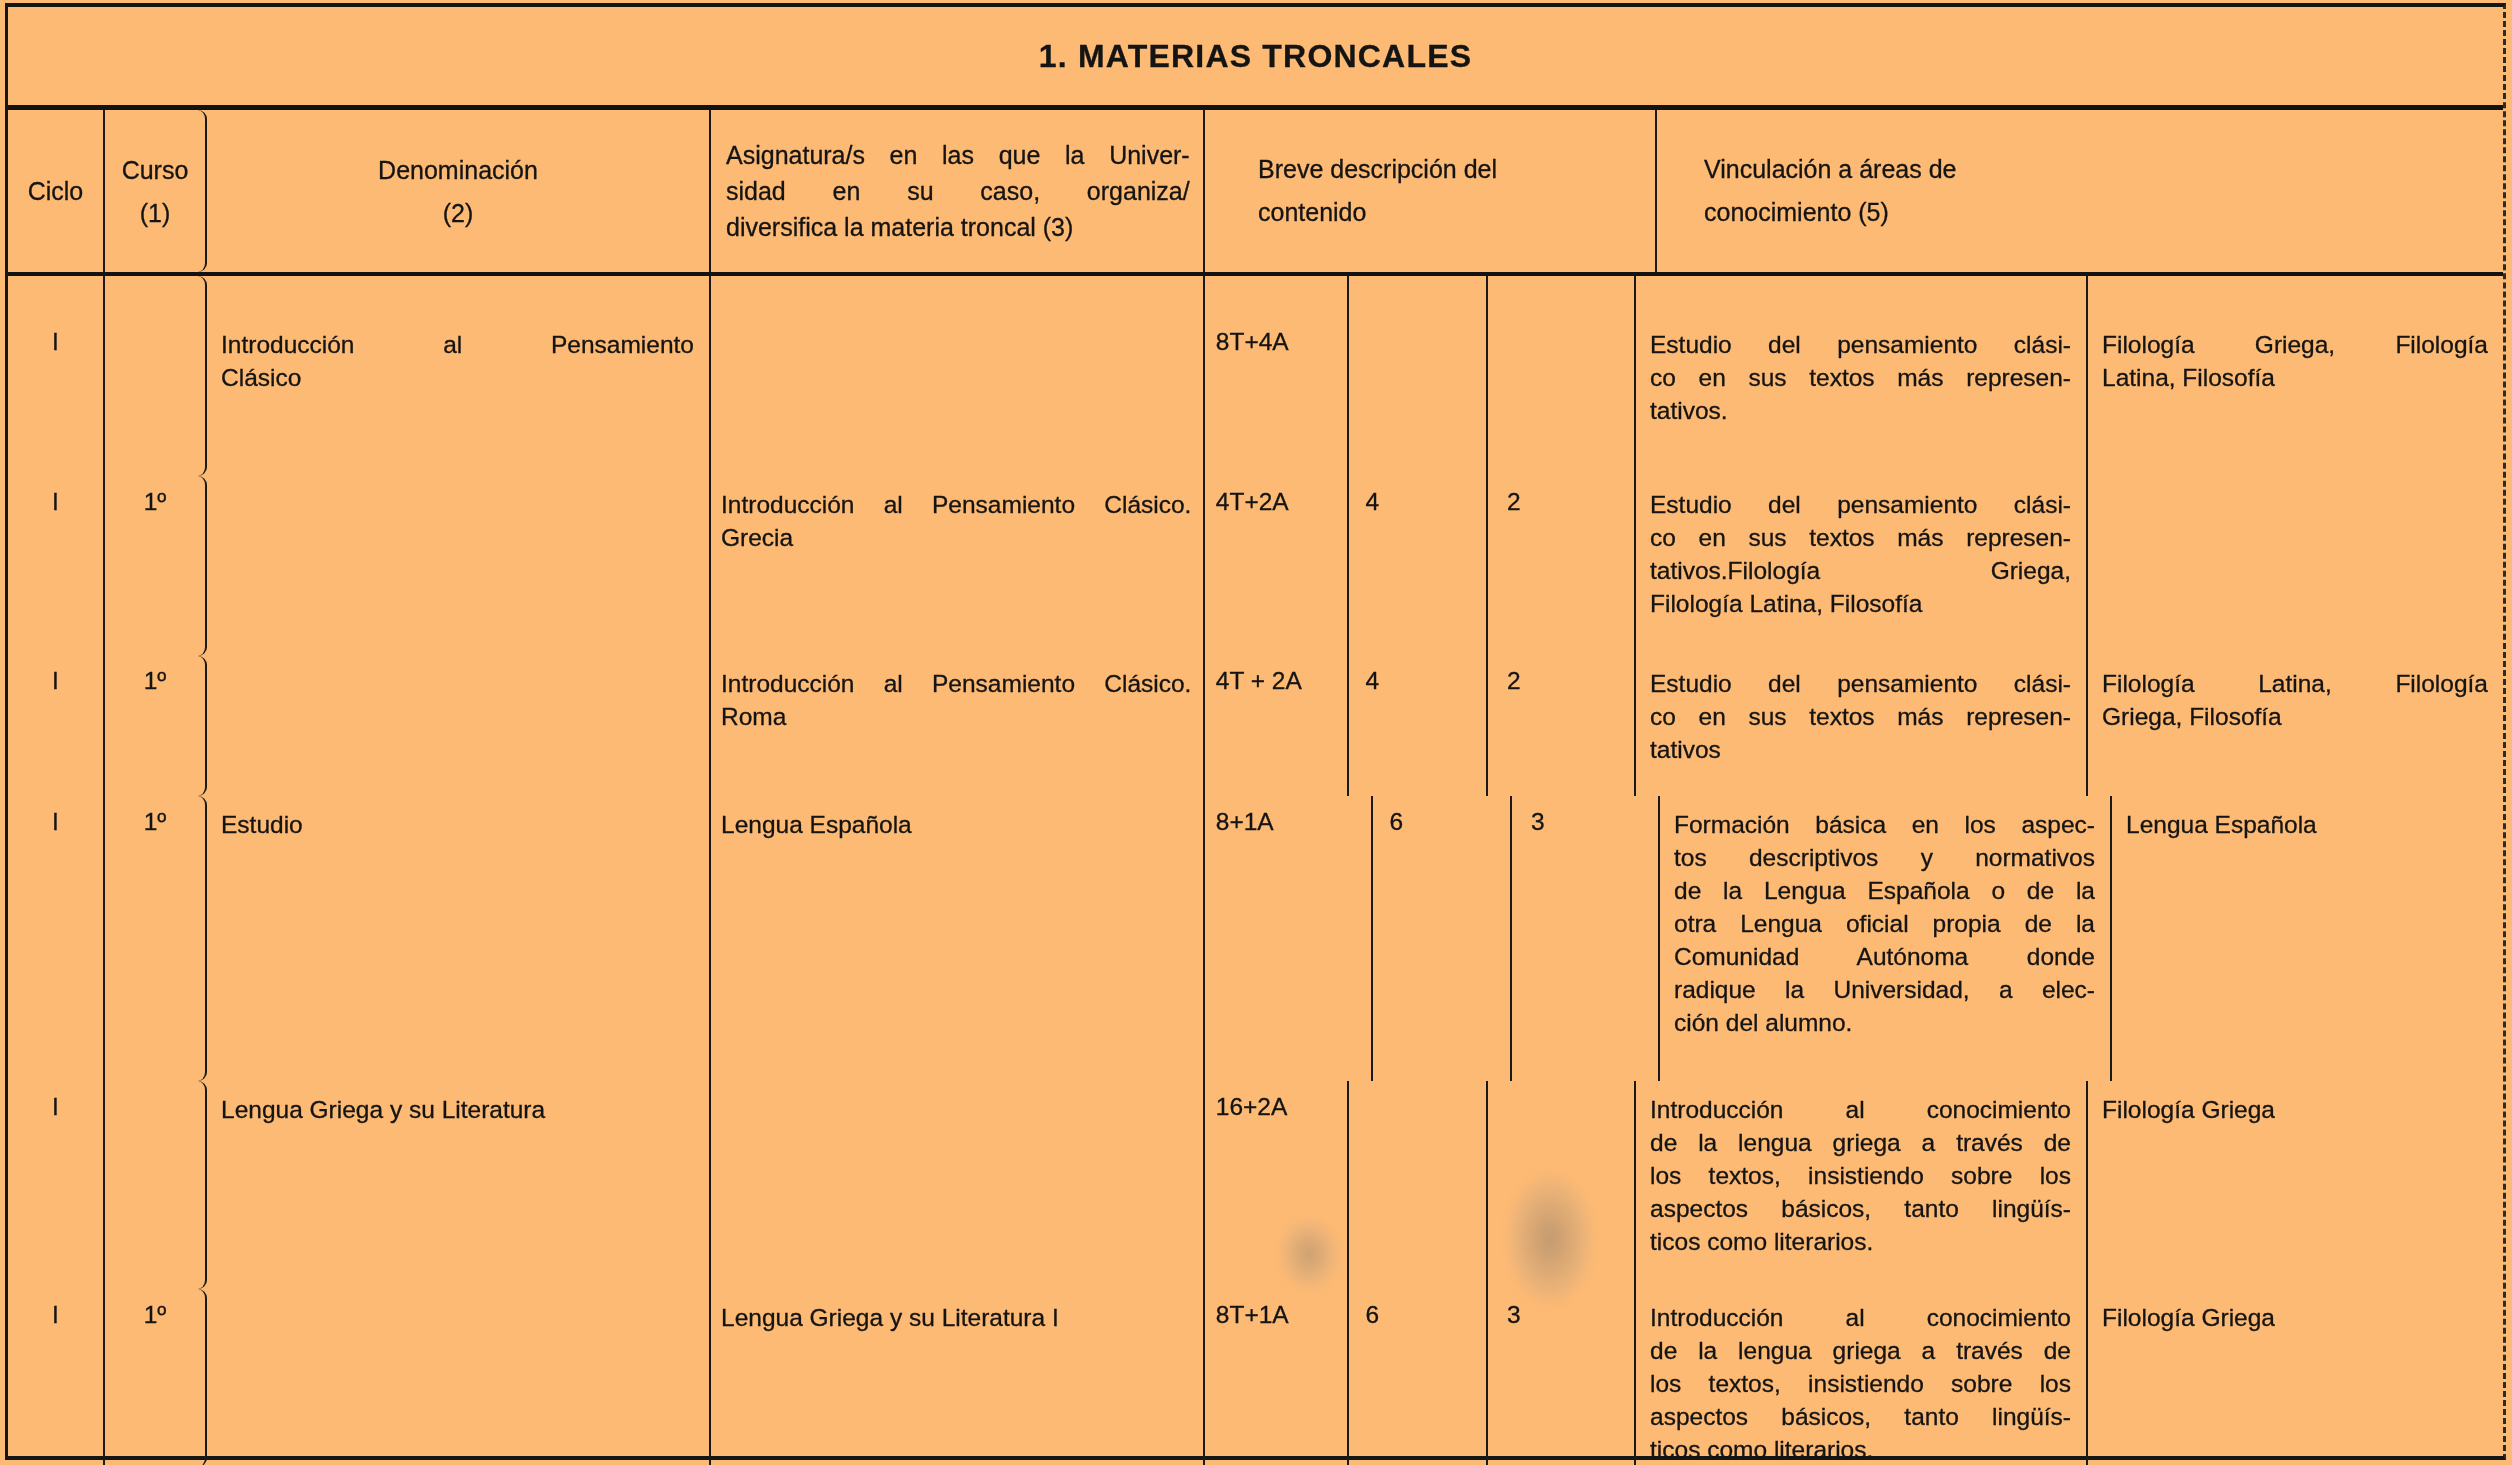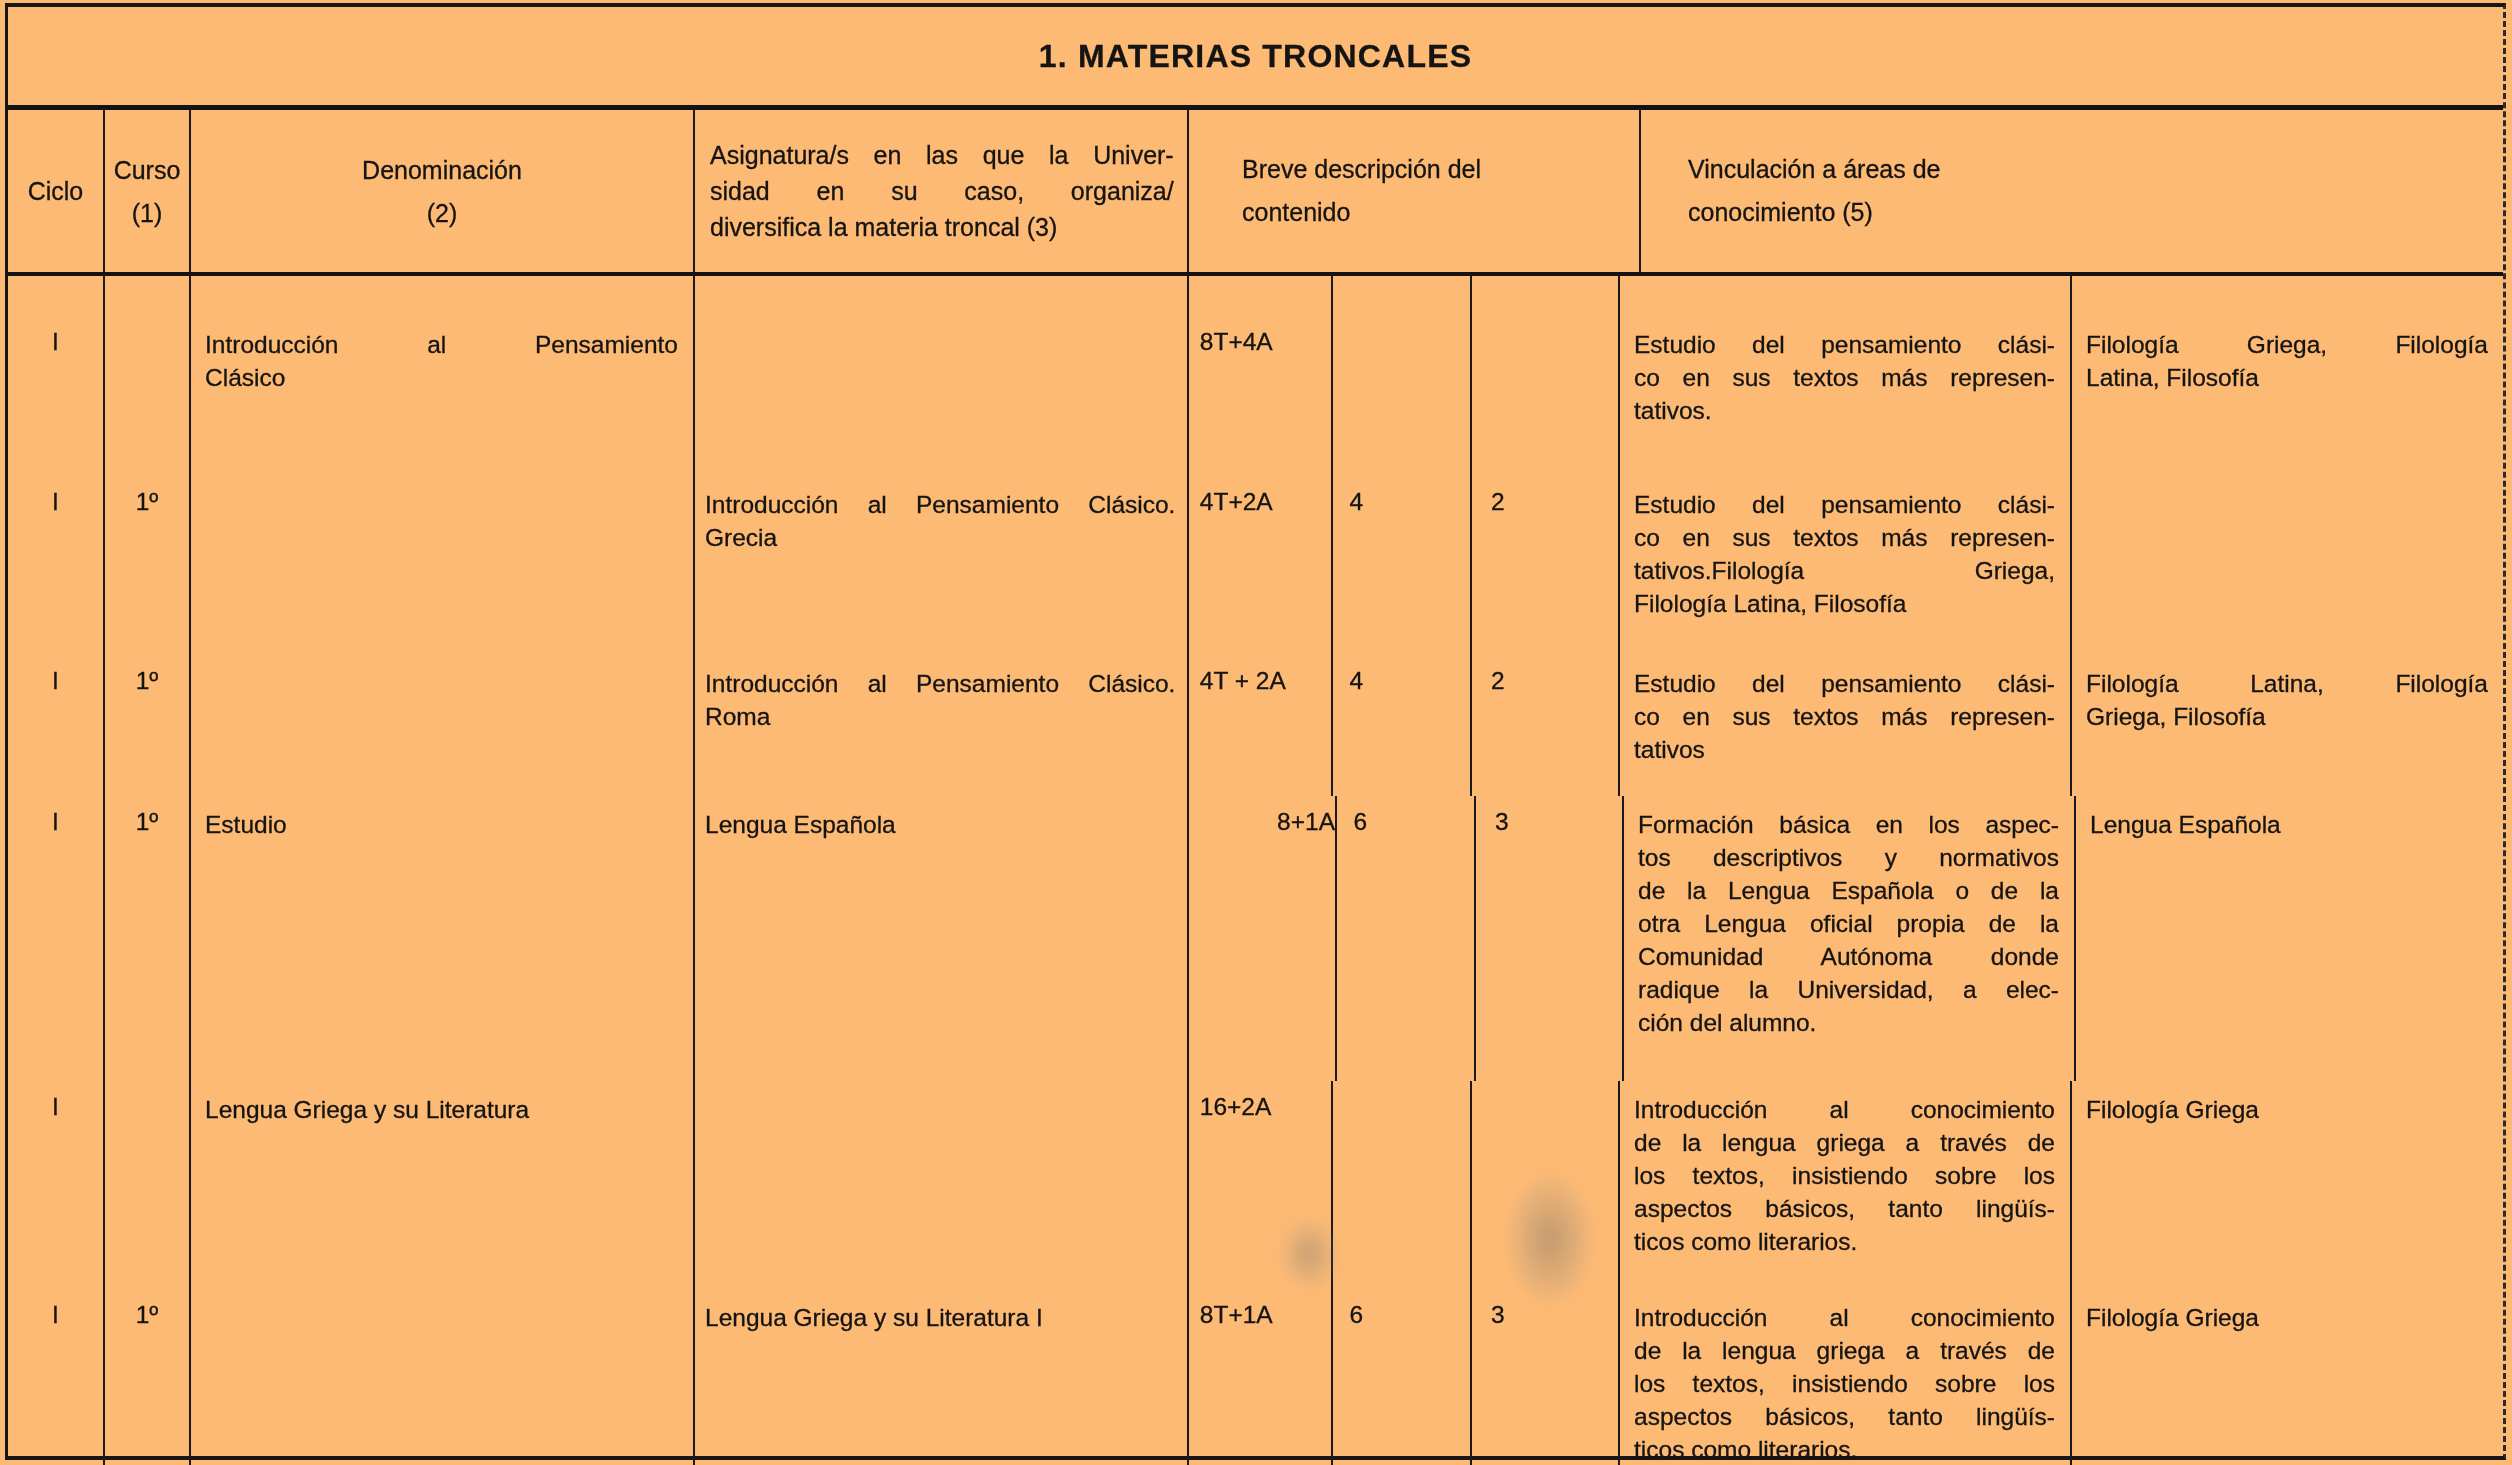--- a/index.html
+++ b/index.html
@@ -30,21 +30,21 @@
     font-size:32px;font-weight:bold;letter-spacing:1.2px;
   }
   
   .hrow{
     display:flex;height:162px;
     border-bottom:4.2px solid #131313;
     font-size:25px;
   }
   .cell{box-sizing:border-box;border-right:2.5px solid #1a1a1a;height:100%;}
   .w-ciclo{width:97px;}
-  .w-curso{width:86px;}
+  .w-curso{width:102px;border-radius:9px;}
   .w-denom{width:504px;}
   .w-asig{width:494px;}
   .w-cred{width:431px;display:flex;flex-direction:column;}
   .w-desc{width:452px;}
   .w-vinc{flex:1;border-right:none !important;}
   .h-center{display:flex;align-items:center;justify-content:center;}
   .hstack{display:flex;flex-direction:column;align-items:center;justify-content:center;gap:15px;}
   .hstack .ln{line-height:28px;}
   .h-asig{display:flex;flex-direction:column;justify-content:center;padding:0 13.3px 0 15px;}
   .h-asig .ln{line-height:36px;}
@@ -185,21 +185,21 @@
         </div>
         <div class="brow" style="height: 285px;">
           <div class="c w-ciclo bc-center" style="padding-top: 11.6px;">I</div>
           <div class="c w-curso bc-center" style="padding-top: 11.6px;">1º</div>
           <div class="c w-denom bc-text" style="padding-top: 11.6px;">
             <div class="ln">Estudio</div>
           </div>
           <div class="c w-asig bc-asig" style="padding-top: 11.6px;">
             <div class="ln">Lengua Española</div>
           </div>
-          <div class="c cw-tot-b c-tot" style="padding-top: 11.6px; width: 148px; text-align: right;">8+1A</div>
+          <div class="c cw-tot-b c-tot" style="padding-top: 11.6px; width: 168px;">8+1A</div>
           <div class="c cw-teo-b c-teo" style="padding-top: 11.6px; width: 139px;">6</div>
           <div class="c cw-prac-b c-prac" style="padding-top: 11.6px; width: 148px;">3</div>
           <div class="c w-desc bc-text" style="padding-top: 11.6px;">
             <div class="ln jl">Formación básica en los aspec-</div>
             <div class="ln jl">tos descriptivos y normativos</div>
             <div class="ln jl">de la Lengua Española o de la</div>
             <div class="ln jl">otra Lengua oficial propia de la</div>
             <div class="ln jl">Comunidad Autónoma donde</div>
             <div class="ln jl">radique la Universidad, a elec-</div>
             <div class="ln">ción del alumno.</div>

